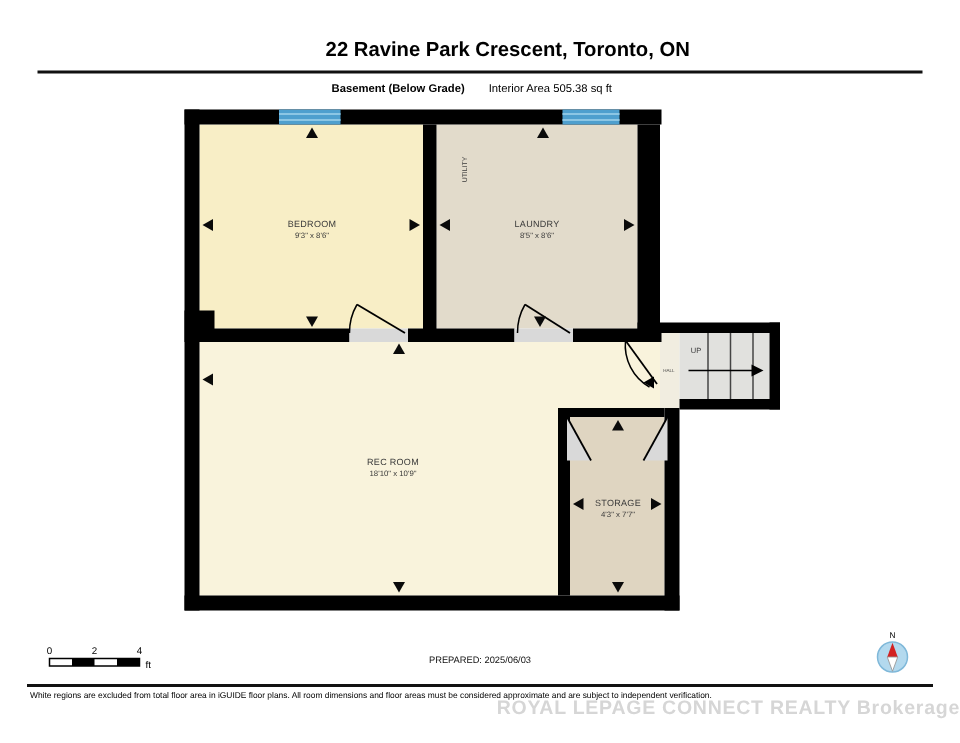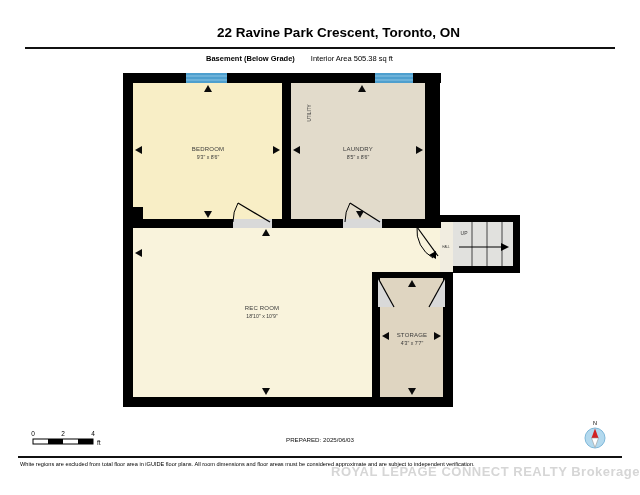--- a/index.html
+++ b/index.html
@@ -1,21 +1,21 @@
 <!DOCTYPE html>
 <html><head>
 <meta charset="utf-8">
 <style>
   html,body{margin:0;padding:0;background:#fff;}
   body{width:640px;height:495px;position:relative;overflow:hidden;
        font-family:"Liberation Sans",sans-serif;}
   .title{position:absolute;top:25px;left:0;width:629px;text-align:center;
          font-size:13.5px;font-weight:bold;color:#000;padding-left:24px;}
   .rule-top{position:absolute;top:47px;left:25px;width:590px;height:2px;background:#111;}
-  .subtitle{position:absolute;top:54px;left:0;width:599px;display:flex;
+  .subtitle{position:absolute;top:54px;left:15px;width:599px;display:flex;
             justify-content:center;gap:16px;font-size:7.5px;color:#000;}
   .subtitle .floor{font-weight:bold;}
   .plan-svg{position:absolute;top:0;left:0;}
   .rule-bottom{position:absolute;top:456px;left:18px;width:604px;height:2px;background:#111;}
   .disclaimer{position:absolute;top:461px;left:20px;width:605px;
               font-size:5.6px;color:#000;}
   .watermark{position:absolute;top:464px;left:0;width:640px;text-align:right;
              font-size:13px;font-weight:700;color:#D6D6D6;letter-spacing:.5px;}
   svg text{font-family:"Liberation Sans",sans-serif;fill:#3a3a3a;}
   .room-name{font-size:6px;letter-spacing:.2px;}

